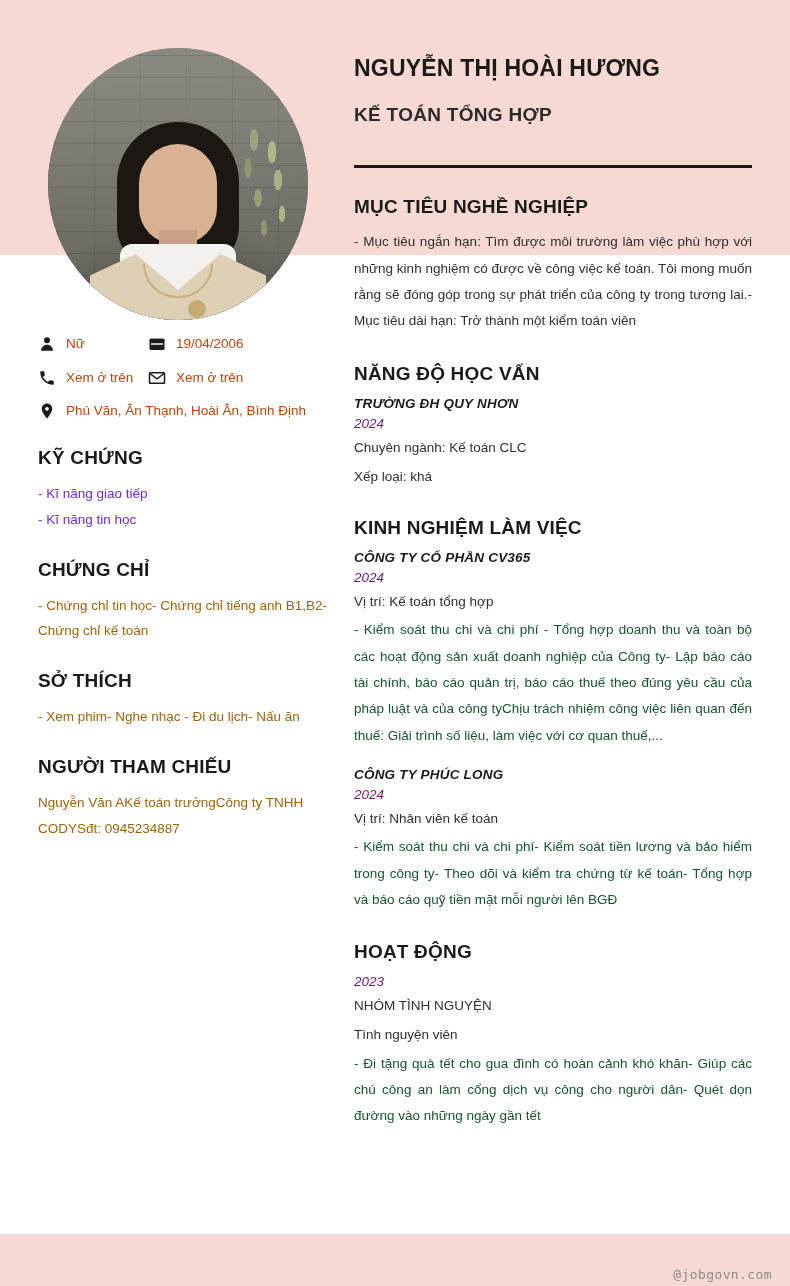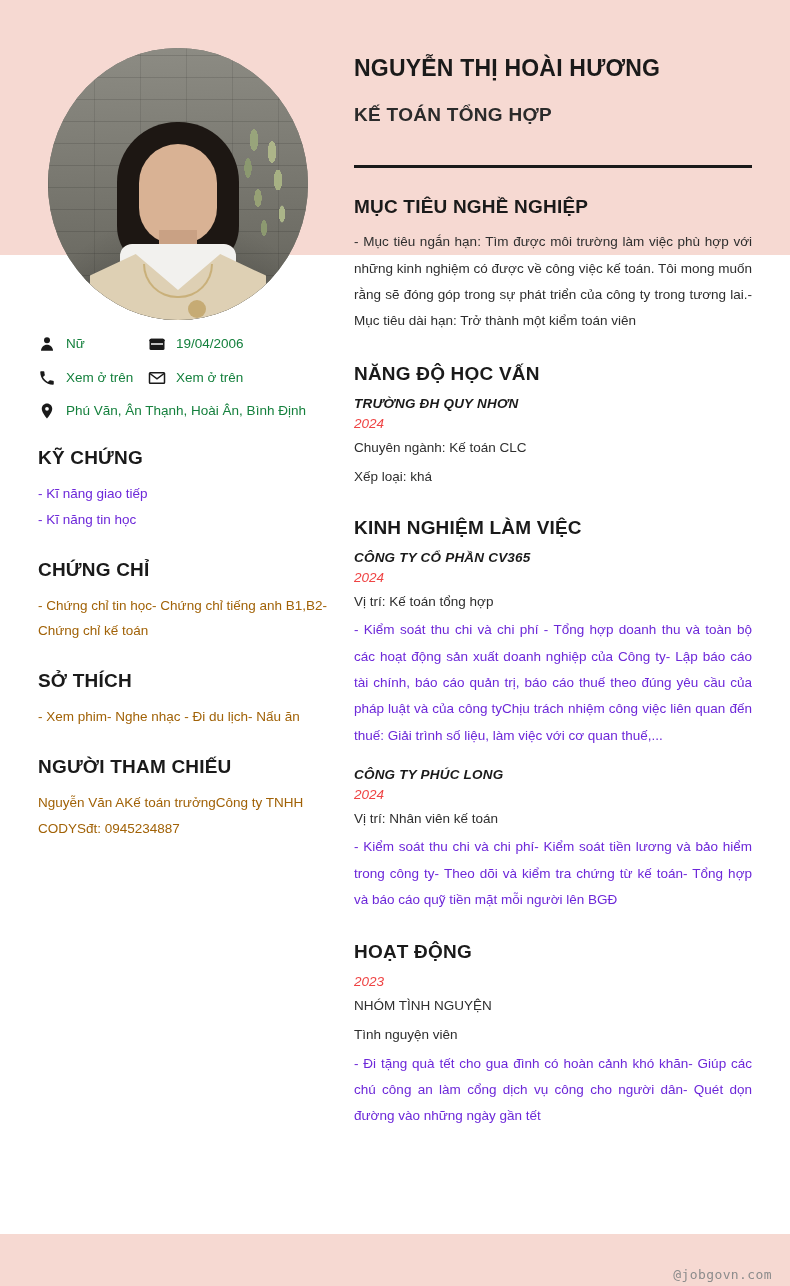--- a/index.html
+++ b/index.html
@@ -200,53 +200,53 @@
   .entry-org {
     font-size: 13.5px;
     font-weight: bold;
     color: #1a1a1a;
     letter-spacing: 0.2px;
     font-style: italic;
   }
   .entry-year {
     font-size: 13.5px;
     font-style: italic;
-    color: #ef4444;
+    color: #701a75;
     margin-top: 5px;
   }
   .entry-line {
     font-size: 13.5px;
     color: #2e2e2e;
     margin-top: 5px;
     line-height: 1.8;
   }
   .entry-desc {
     font-size: 13.5px;
     line-height: 1.95;
-    color: #6d28d9;
+    color: #14532d;
     text-align: justify;
     margin-top: 3px;
   }
   .entry + .entry { margin-top: 18px; }
   
   .left {
     position: absolute;
     left: 38px;
     top: 334px;
     width: 290px;
   }
   .info-grid {
     display: grid;
     grid-template-columns: 28px 82px 28px 1fr;
     row-gap: 14px;
     align-items: start;
   }
   .info-grid .val {
     font-size: 13.5px;
-    color: #15803d;
+    color: #c2410c;
     line-height: 1.45;
   }
   .info-full {
     grid-column: 2 / 5;
   }
   .ico {
     width: 18px;
     height: 18px;
     display: inline-block;
     color: #1a1a1a;

